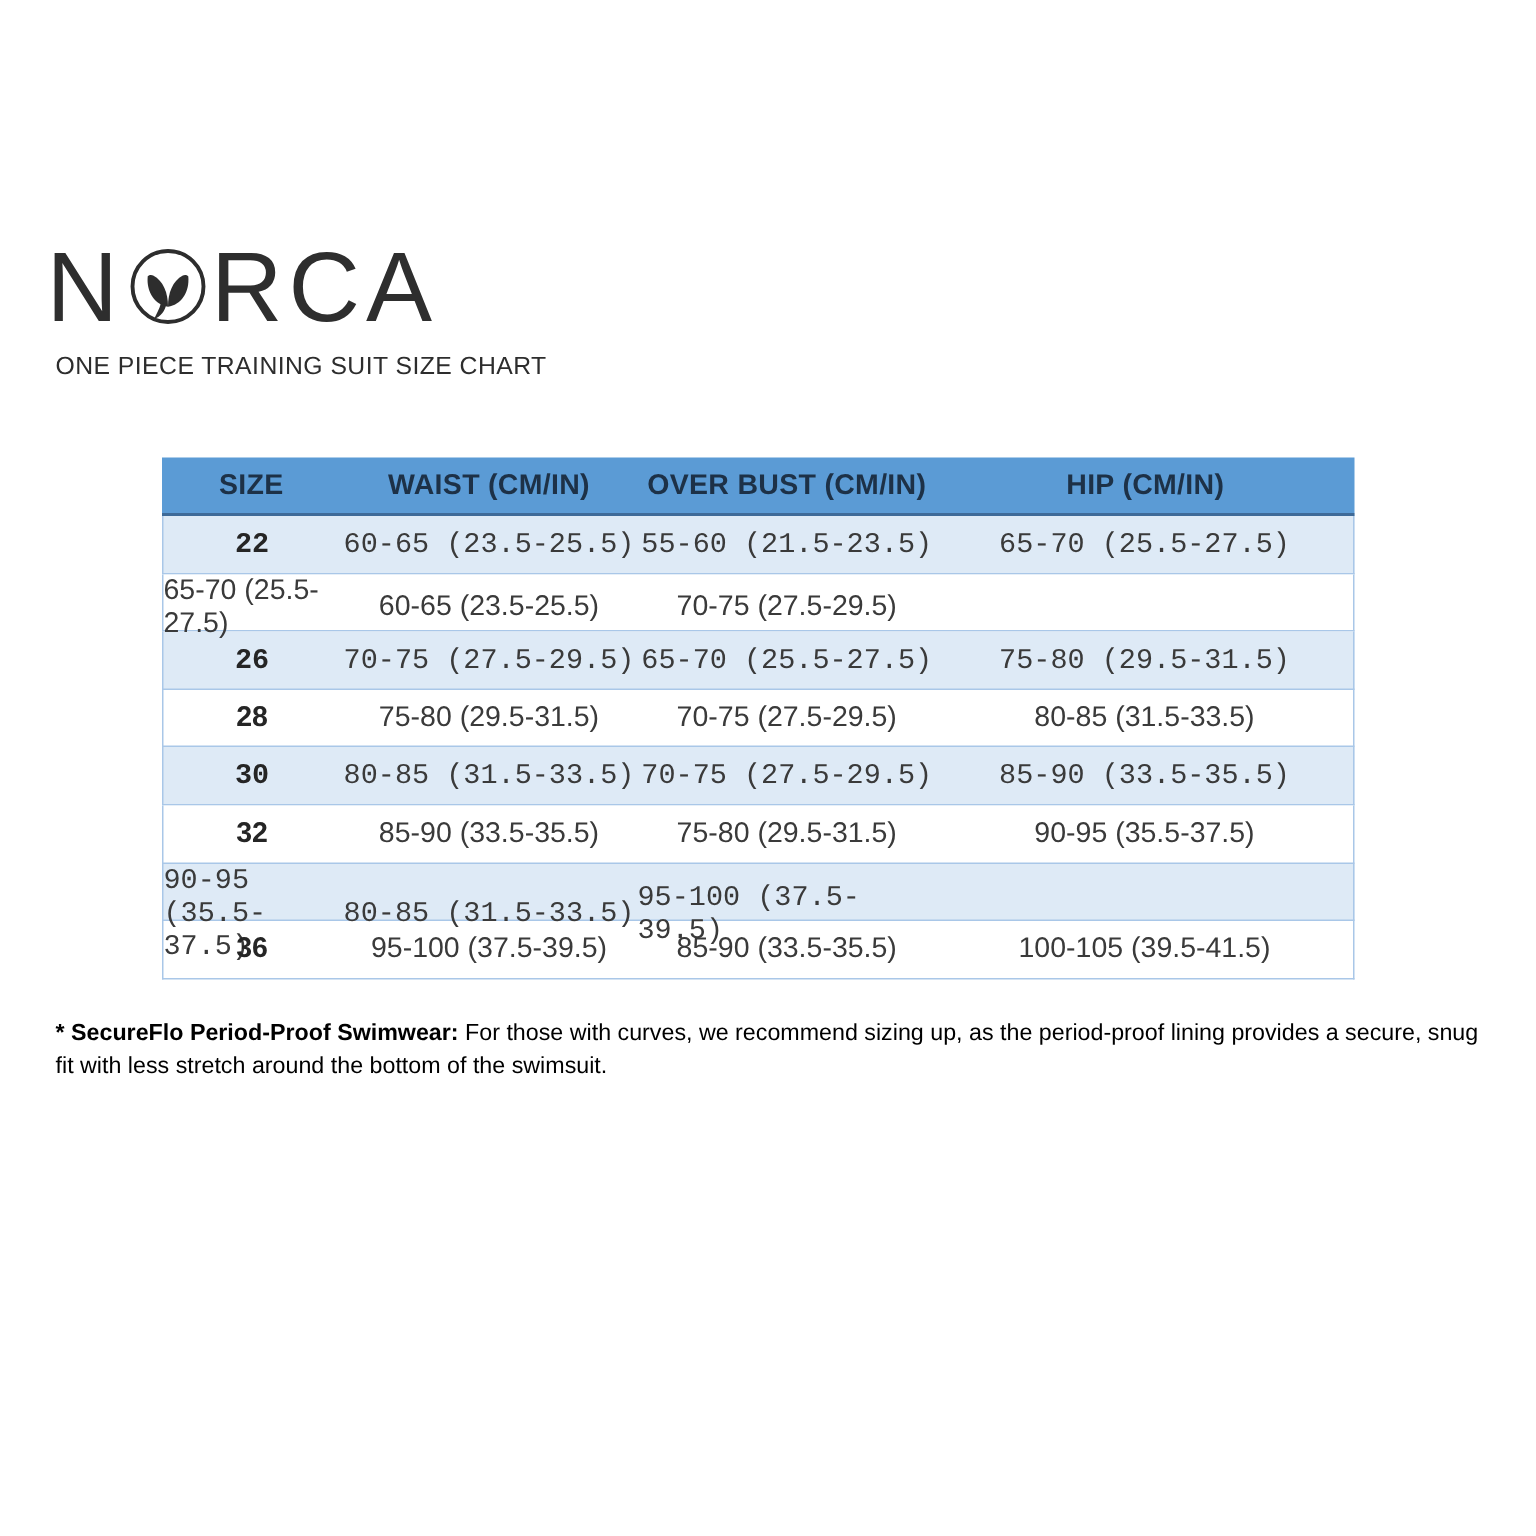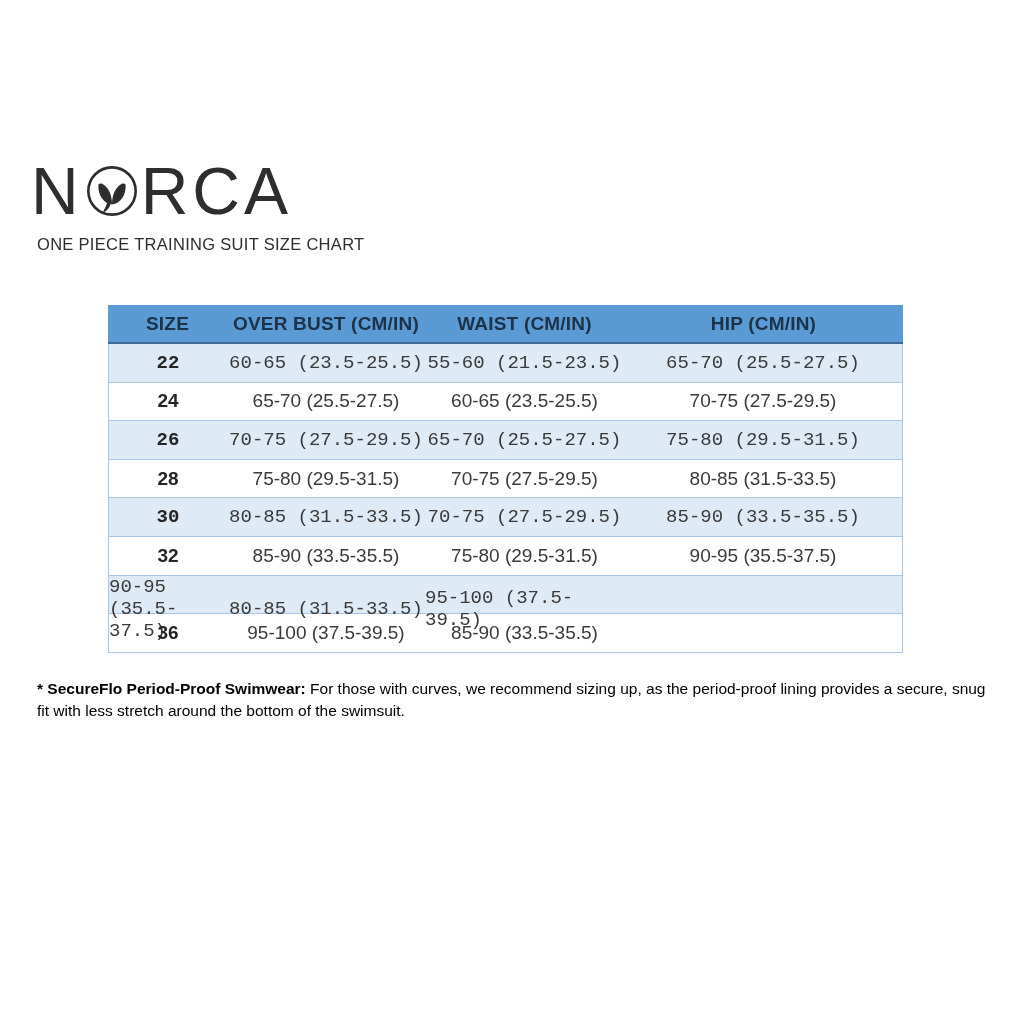--- a/index.html
+++ b/index.html
@@ -88,33 +88,32 @@
       <path fill="#2d2d2d" d="M48 72 C46 82 41 88 32 92 C35 85 39 79 41 71 Z"></path>
     </svg>
     <span class="logo-letters">RCA</span>
   </div>
 
   <div class="subtitle">ONE PIECE TRAINING SUIT SIZE CHART</div>
 
   <div class="size-table">
     <div class="thead">
         <div class="th">SIZE</div>
+        <div class="th">WAIST (CM/IN)</div>
         <div class="th">OVER BUST (CM/IN)</div>
-        <div class="th">WAIST (CM/IN)</div>
         <div class="th">HIP (CM/IN)</div>
       </div>
     <div class="tbody">
         <div class="tr alt">
           <div class="td size-col">22</div>
           <div class="td">60-65 (23.5-25.5)</div>
           <div class="td">55-60 (21.5-23.5)</div>
           <div class="td">65-70 (25.5-27.5)</div>
         </div>
         <div class="tr">
-          <div class="td size-col">24</div>
           <div class="td">65-70 (25.5-27.5)</div>
           <div class="td">60-65 (23.5-25.5)</div>
           <div class="td">70-75 (27.5-29.5)</div>
         </div>
         <div class="tr alt">
           <div class="td size-col">26</div>
           <div class="td">70-75 (27.5-29.5)</div>
           <div class="td">65-70 (25.5-27.5)</div>
           <div class="td">75-80 (29.5-31.5)</div>
         </div>
@@ -138,20 +137,21 @@
         </div>
         <div class="tr alt">
           <div class="td">90-95 (35.5-37.5)</div>
           <div class="td">80-85 (31.5-33.5)</div>
           <div class="td">95-100 (37.5-39.5)</div>
         </div>
         <div class="tr">
           <div class="td size-col">36</div>
           <div class="td">95-100 (37.5-39.5)</div>
           <div class="td">85-90 (33.5-35.5)</div>
+          <div class="td">100-105 (39.5-41.5)</div>
         </div>
       </div>
   </div>
 
   <div class="footnote">
     <b>* SecureFlo Period-Proof Swimwear:</b><span> For those with curves, we recommend sizing up, as the period-proof lining provides a secure, snug fit with less stretch around the bottom of the swimsuit.</span>
   </div>
 
 </div>
 

